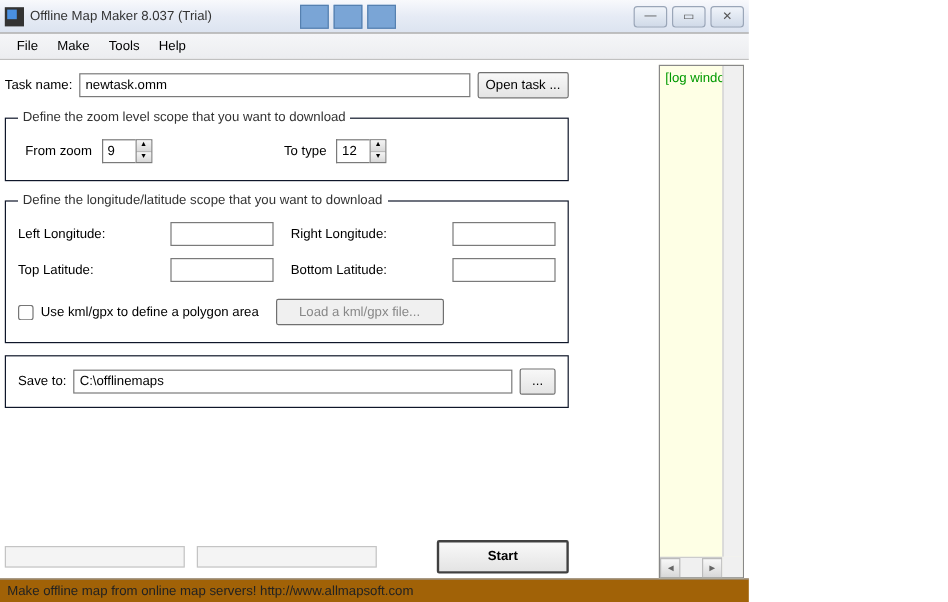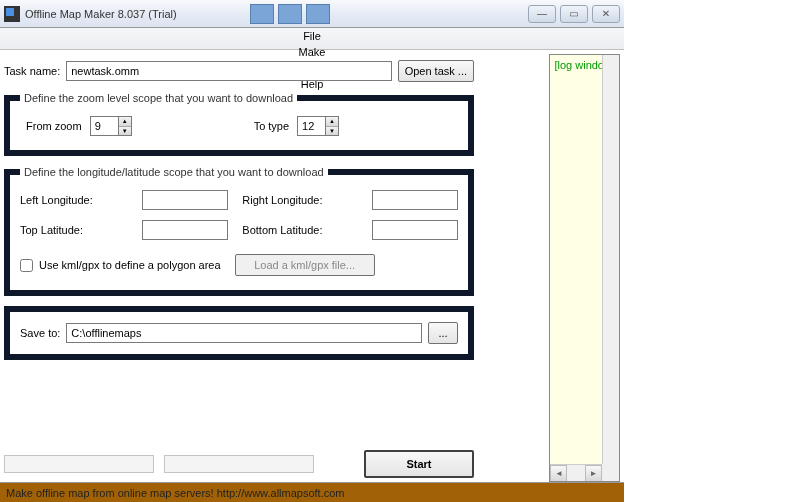--- a/index.html
+++ b/index.html
@@ -72,21 +72,20 @@
   font-size: 10px;
   color: #555;
 }
 .menubar {
   height: 22px;
   background: linear-gradient(#f5f6f8, #ecedf0);
   display: flex;
   align-items: center;
   padding: 0 6px;
   border-bottom: 1px solid #c0c0c0;
-  flex-direction: column;
 }
 .menubar .menuitem {
   padding: 2px 8px;
   cursor: default;
 }
 .content {
   flex: 1;
   display: flex;
   padding: 4px 4px 0 4px;
   gap: 4px;
@@ -131,30 +130,30 @@
 .btn-disabled {
   color: #888;
   background: #f0f0f0;
 }
 select {
   font: inherit;
   height: 20px;
   border: 1px solid #7a7a7a;
 }
 fieldset {
-  border: 6px solid #0f172a;
+  border: 1px solid #0f172a;
   padding: 12px 10px 14px 10px;
   position: relative;
 }
 fieldset legend {
   font-size: 11px;
   padding: 0 4px;
   color: #333;
 }
-.zoomrow { display: flex; align-items: center; gap: 12px; }
+.zoomrow { display: flex; align-items: center; }
 .zoomgrp { display: flex; align-items: center; gap: 8px; }
 .spinner {
   display: flex;
   align-items: stretch;
 }
 .spinner input {
   width: 28px;
   border-right: none;
 }
 .spinner .updown {

